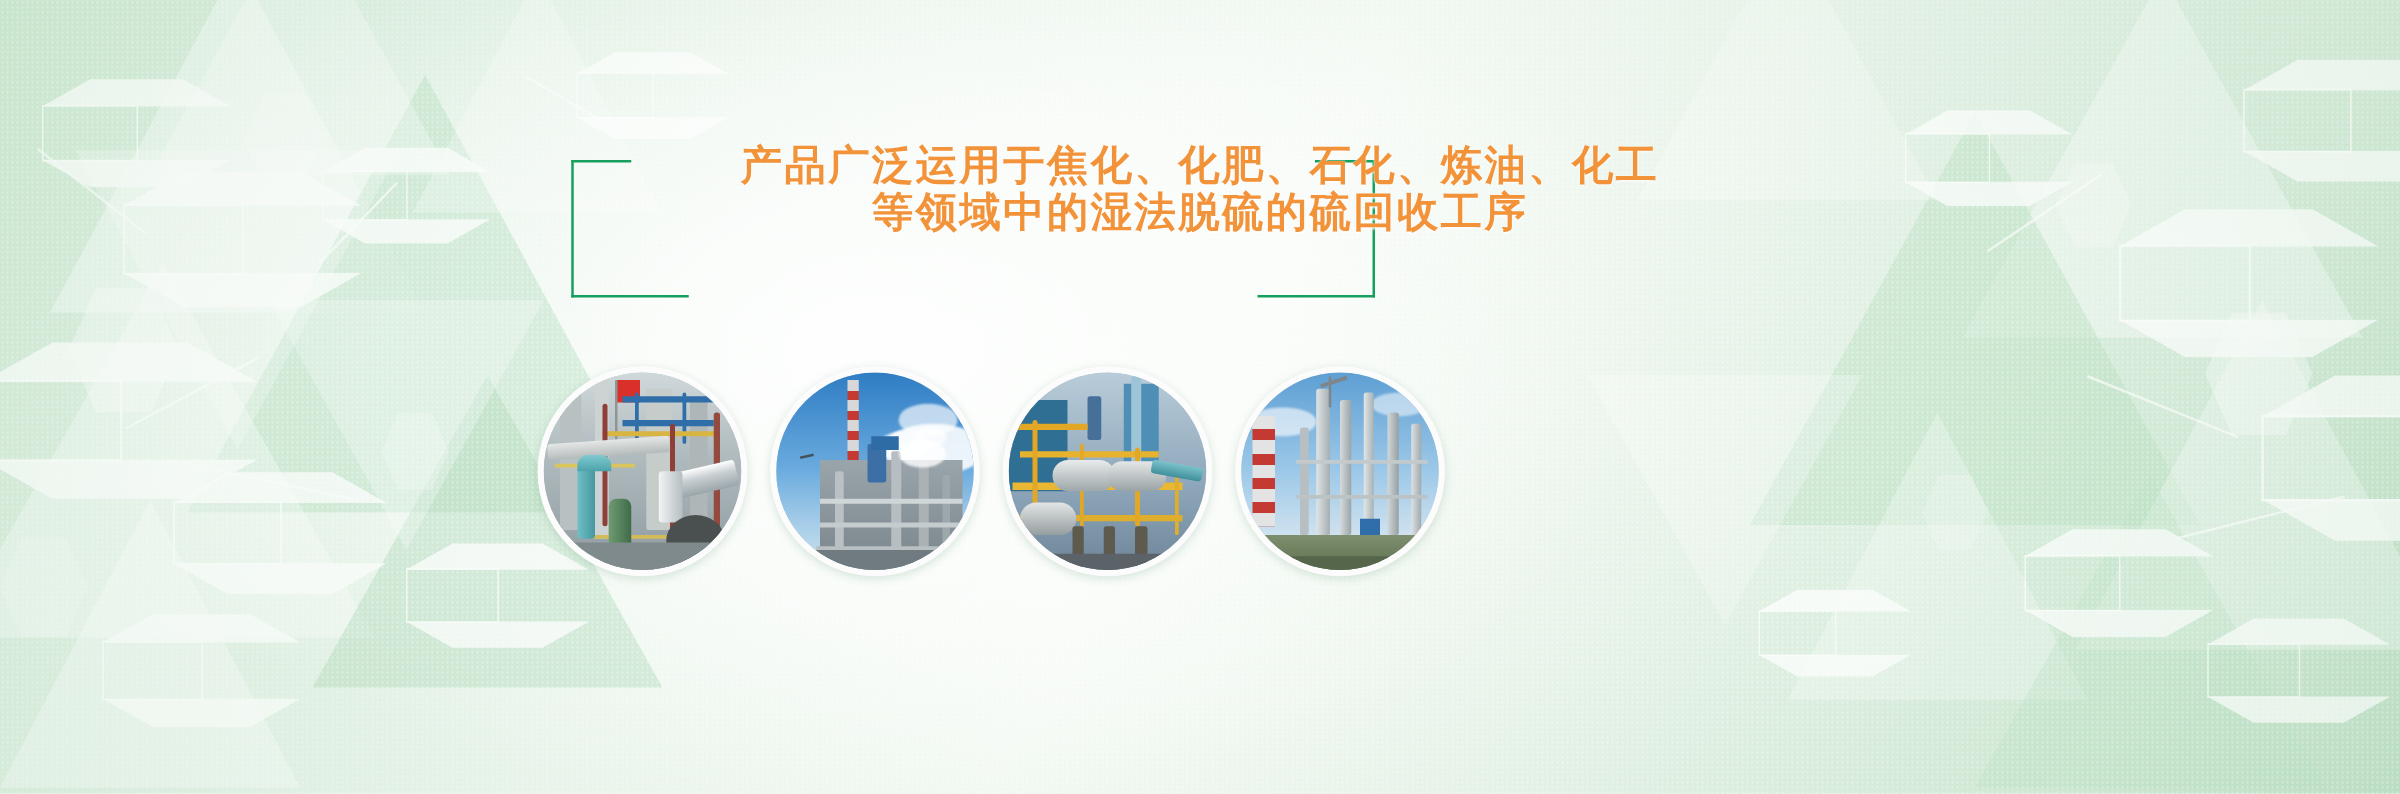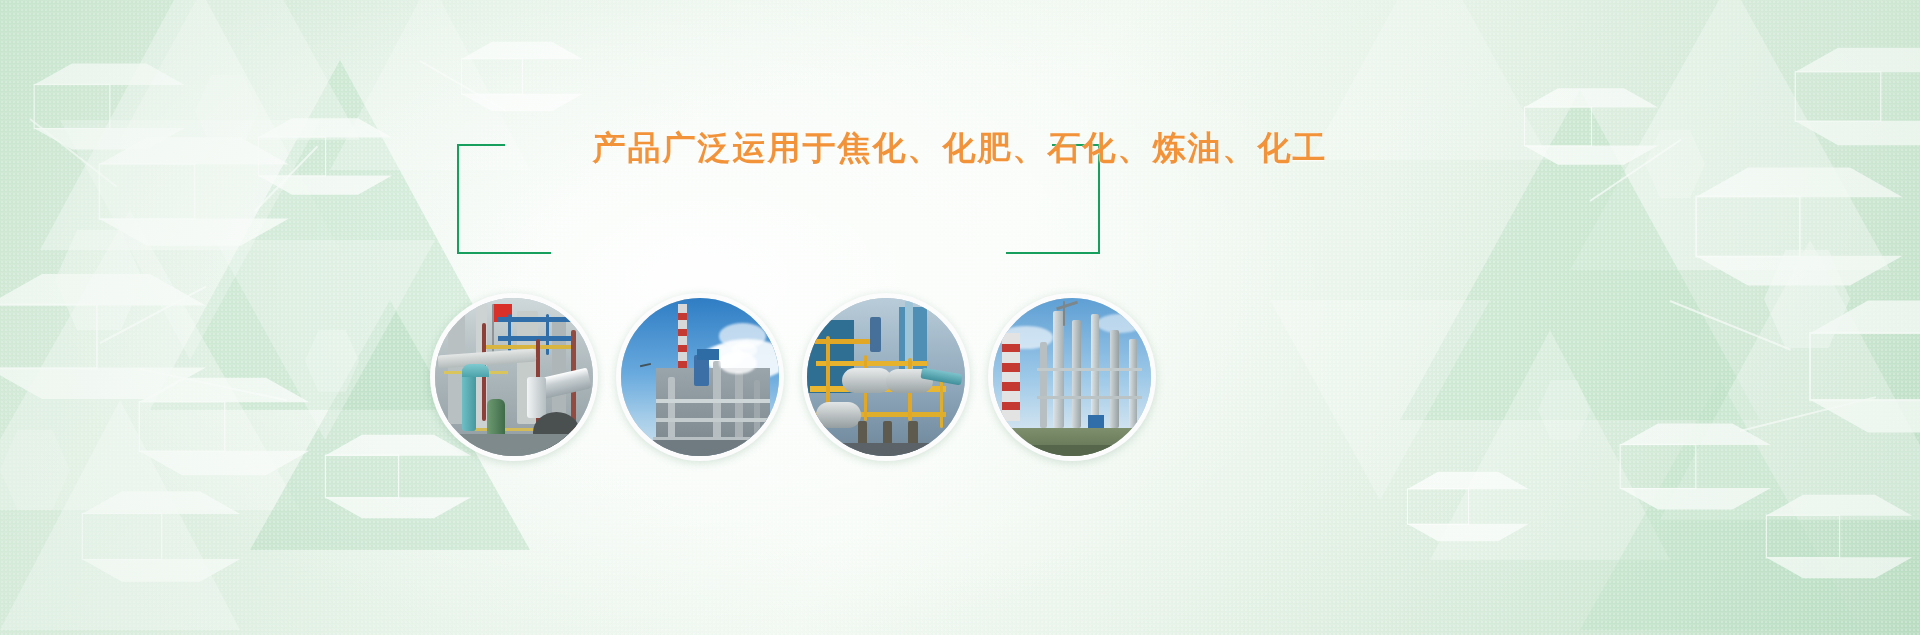--- a/index.html
+++ b/index.html
@@ -39,21 +39,21 @@
     border-left:62px solid transparent;border-right:62px solid transparent;
   }
   .hex:before{bottom:100%;border-bottom:35px solid rgba(255,255,255,.80);}
   .hex:after{top:100%;border-top:35px solid rgba(255,255,255,.80);}
   .hexf{position:absolute;background:rgba(255,255,255,.42);
         clip-path:polygon(25% 0%,75% 0%,100% 50%,75% 100%,25% 100%,0% 50%);}
   .tri{position:absolute;width:0;height:0;}
   .line{position:absolute;background:rgba(255,255,255,.7);height:2px;transform-origin:left center;}
 
   
-  .textblock{position:absolute;left:0;top:16px;width:1920px;height:507px;}
+  .textblock{position:absolute;left:0;top:0;width:1920px;height:507px;}
   .bracket{position:absolute;border-color:#17a05d;}
   .head{
     position:absolute;left:0;right:0;top:113px;text-align:center;
     color:#f2933a;font-size:33px;line-height:38px;font-weight:bold;
     letter-spacing:2px;
     text-shadow:0 1px 2px rgba(255,255,255,.85), 0 0 1px rgba(255,255,255,.9);
     font-family:"DejaVu Sans","Liberation Sans",sans-serif;
   }
   .head .l{display:block;white-space:nowrap;}
   .greenbar{
@@ -154,20 +154,21 @@
     <div class="bracket" style="left:457px;top:128px;width:48px;height:0;border-top:2px solid #17a05d;"></div>
     <div class="bracket" style="left:457px;top:128px;width:0;height:110px;border-left:2px solid #17a05d;"></div>
     <div class="bracket" style="left:457px;top:236px;width:94px;height:0;border-top:2px solid #17a05d;"></div>
 
     <div class="bracket" style="left:1052px;top:128px;width:48px;height:0;border-top:2px solid #17a05d;"></div>
     <div class="bracket" style="left:1098px;top:128px;width:0;height:110px;border-left:2px solid #17a05d;"></div>
     <div class="bracket" style="left:1006px;top:236px;width:94px;height:0;border-top:2px solid #17a05d;"></div>
 
     <div class="head">
       <span class="l">产品广泛运用于焦化、化肥、石化、炼油、化工</span>
+      <span class="l">等领域中的湿法脱硫的硫回收工序</span>
     </div>
 
   </div>
 
   <div class="circles">
 
     <div class="circ" style="left:430px;top:293px;">
       <div class="ph">
         <div style="position:absolute;inset:0;background:linear-gradient(#cfd8da,#aeb9bd 45%,#8e9aa0);"></div>
 

